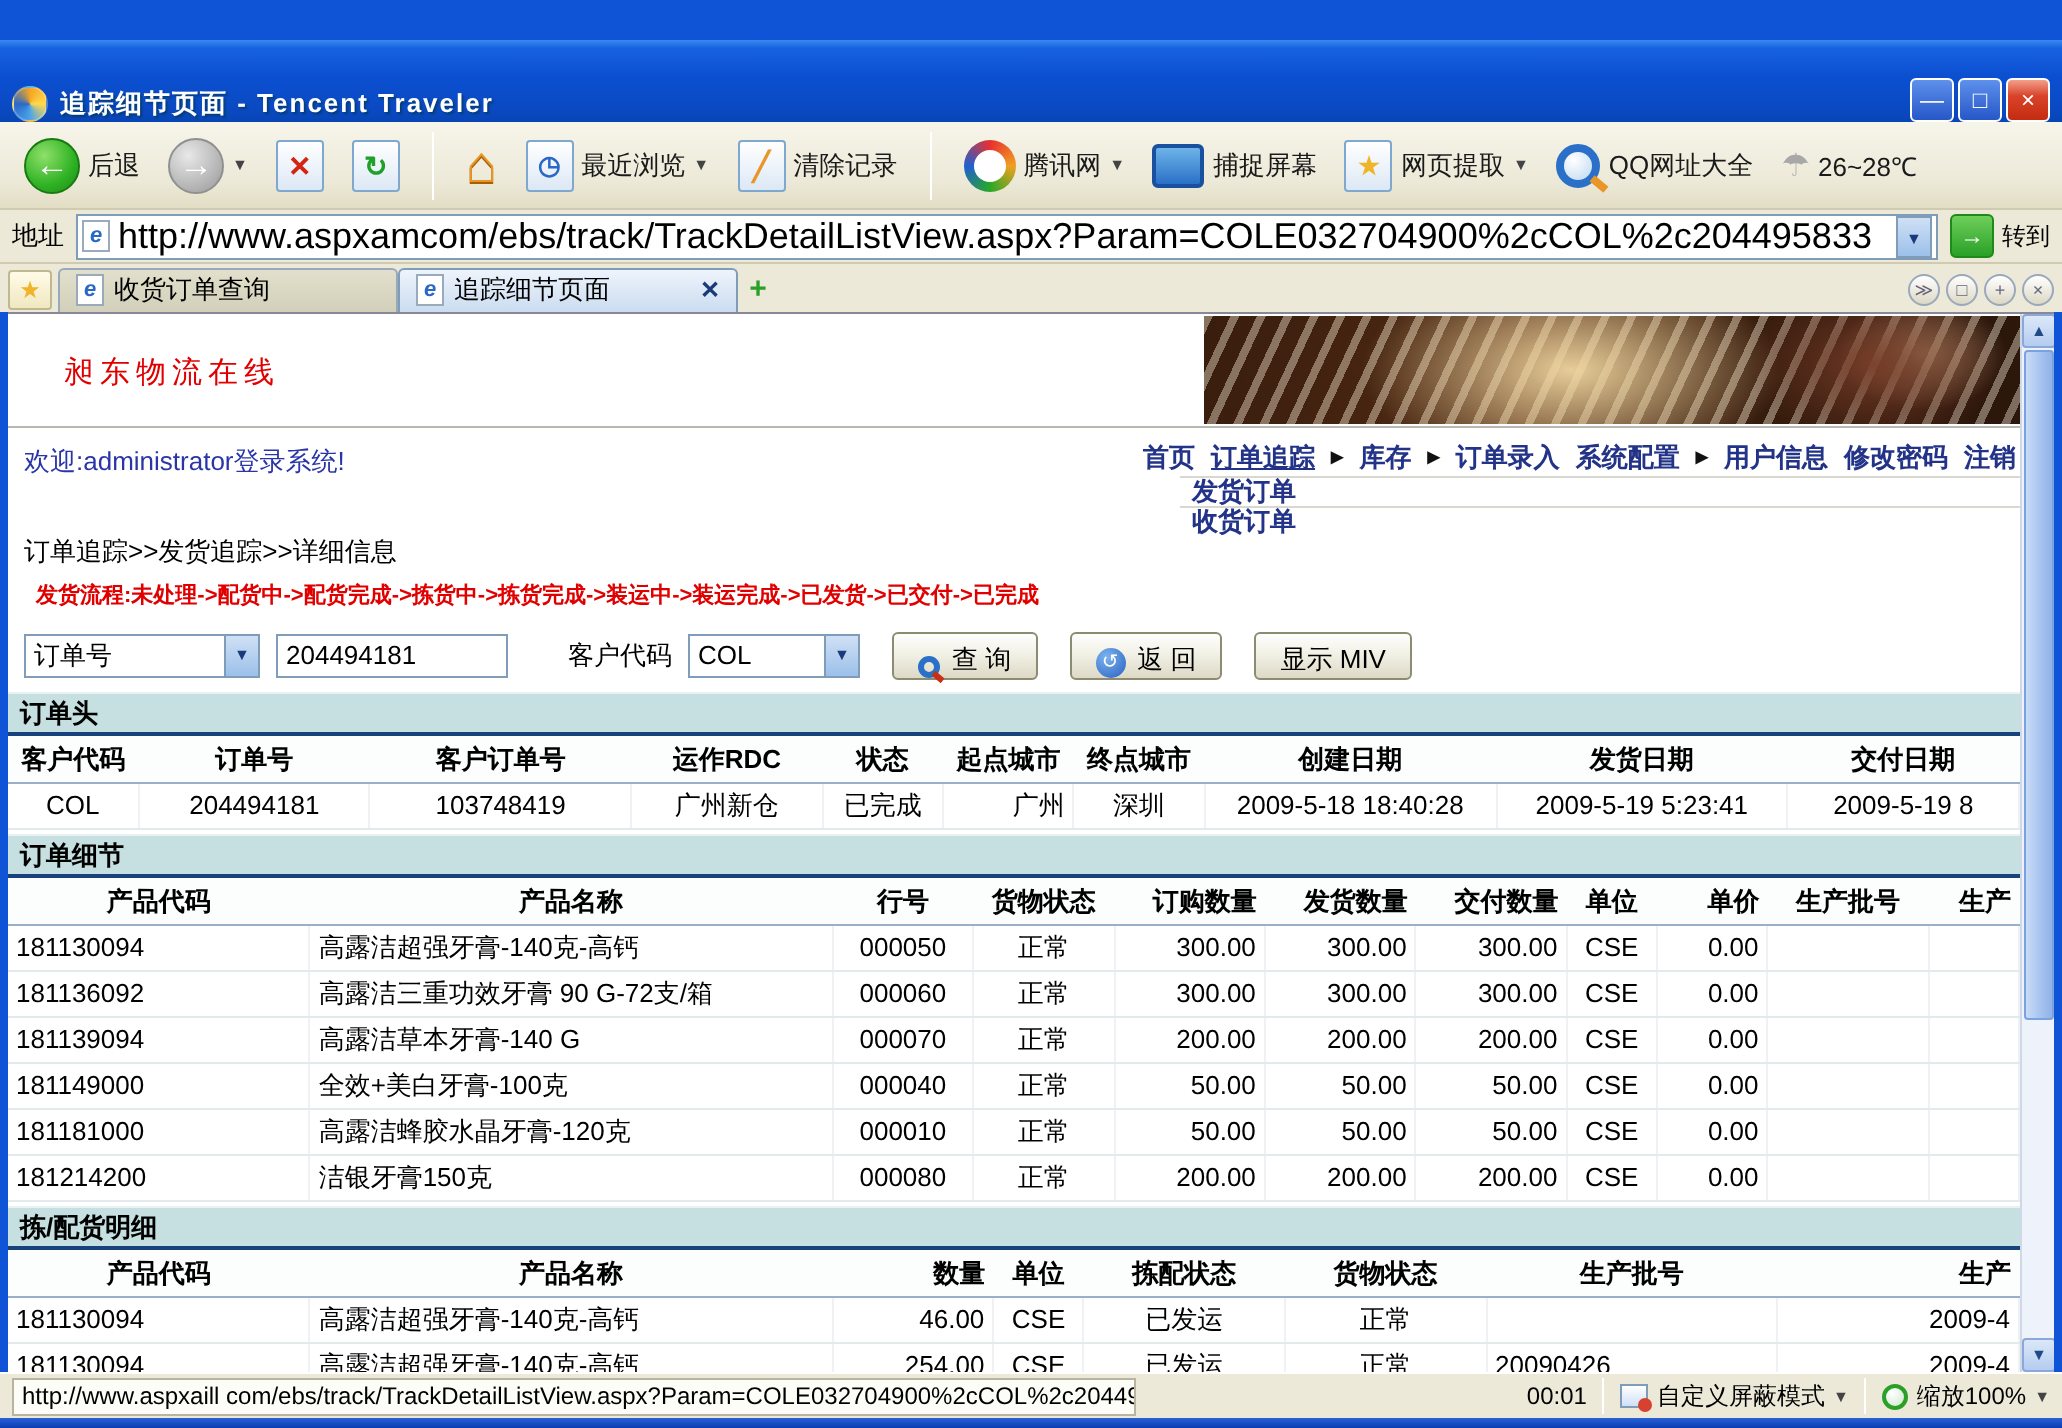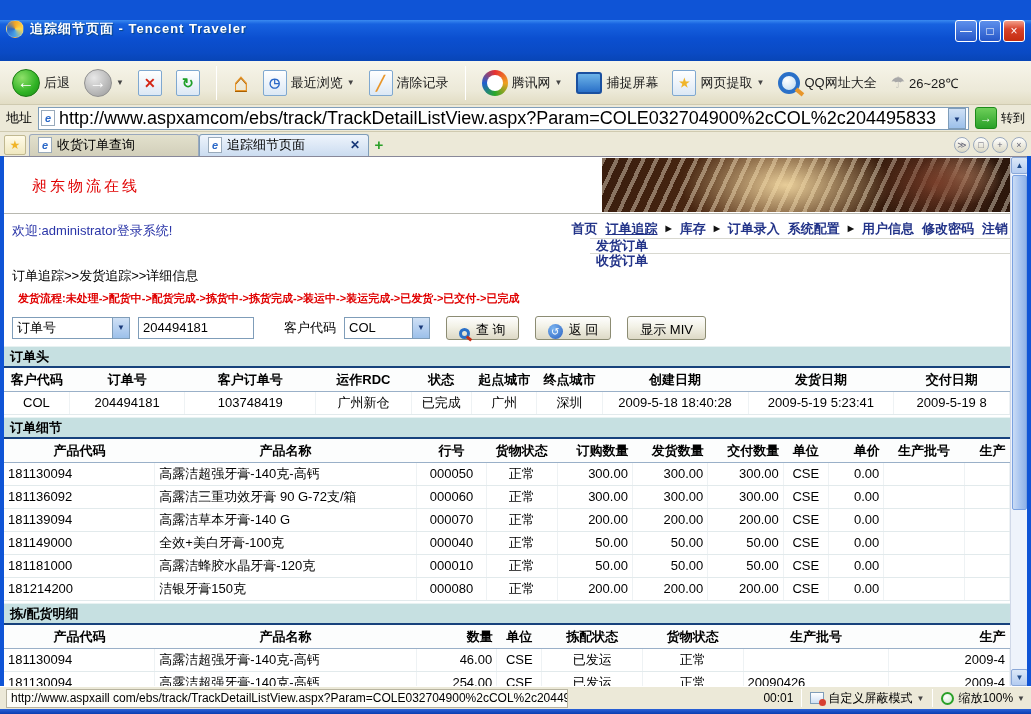--- a/index.html
+++ b/index.html
@@ -1,21 +1,21 @@
 <!DOCTYPE html>
 <html><head>
 <meta charset="utf-8">
 <style>
   * { margin:0; padding:0; box-sizing:border-box; }
   html,body { width:1031px; height:714px; overflow:hidden; }
   body { font-family:"Liberation Sans", sans-serif; font-size:12px; background:#0f54d6; }
   .window { width:1031px; height:714px; display:flex; flex-direction:column; border-radius:6px 6px 0 0; overflow:hidden; }
 
   
-  .titlebar { height:44px; background:linear-gradient(180deg,#3a8af0 0%,#1762e0 10%,#0b4fd0 45%,#0a4ac4 80%,#0845b6 100%); display:flex; align-items:flex-start; padding:0 6px; color:#fff;margin-top:20px; }
+  .titlebar { height:44px; background:linear-gradient(180deg,#3a8af0 0%,#1762e0 10%,#0b4fd0 45%,#0a4ac4 80%,#0845b6 100%); display:flex; align-items:flex-end; padding:0 6px; color:#fff;margin-top:20px; }
   .app-icon { width:18px; height:18px; border-radius:50%; background:conic-gradient(#f5a623,#ffd94d,#4aa3e8,#2a68c8,#f5a623); border:1px solid #fff3; margin-right:6px; }
   .title-text { font-weight:bold; font-size:13px; text-shadow:1px 1px 1px #0338; letter-spacing:1px; flex:1; }
   .win-btns { display:flex; gap:2px; }
   .win-btn { width:22px; height:22px; border-radius:3px; border:1px solid #fff; color:#fff; font-size:12px; line-height:20px; text-align:center; background:linear-gradient(#5e90ec,#2657c8); }
   .win-btn.close { background:linear-gradient(#f3a08a,#d8432a 40%,#c42c10); }
 
   
   .menubar { height:25px; background:#ece9d8; border-bottom:1px solid #d8d4bc; display:flex; align-items:center; padding-left:8px; gap:2px; }
   .menu-item { padding:3px 10px; color:#000; }
 
@@ -311,21 +311,21 @@
                 <th style="text-align: center;">交付日期</th>
               </tr>
             </thead>
           <tbody>
               <tr>
                 <td style="text-align: center;">COL</td>
                 <td style="text-align: center;">204494181</td>
                 <td style="text-align: center;">103748419</td>
                 <td style="text-align: center;">广州新仓</td>
                 <td style="text-align: center;">已完成</td>
-                <td style="text-align: center; font-family: Liberation Serif, serif;">广州</td>
+                <td style="text-align: right; font-family: Liberation Serif, serif;">广州</td>
                 <td style="text-align: center;">深圳</td>
                 <td style="text-align: center;">2009-5-18 18:40:28</td>
                 <td style="text-align: center;">2009-5-19 5:23:41</td>
                 <td style="text-align: center;">2009-5-19 8</td>
               </tr>
             </tbody>
         </table>
 
         <div class="gap2"></div>
         <div class="section-band">订单细节</div>

